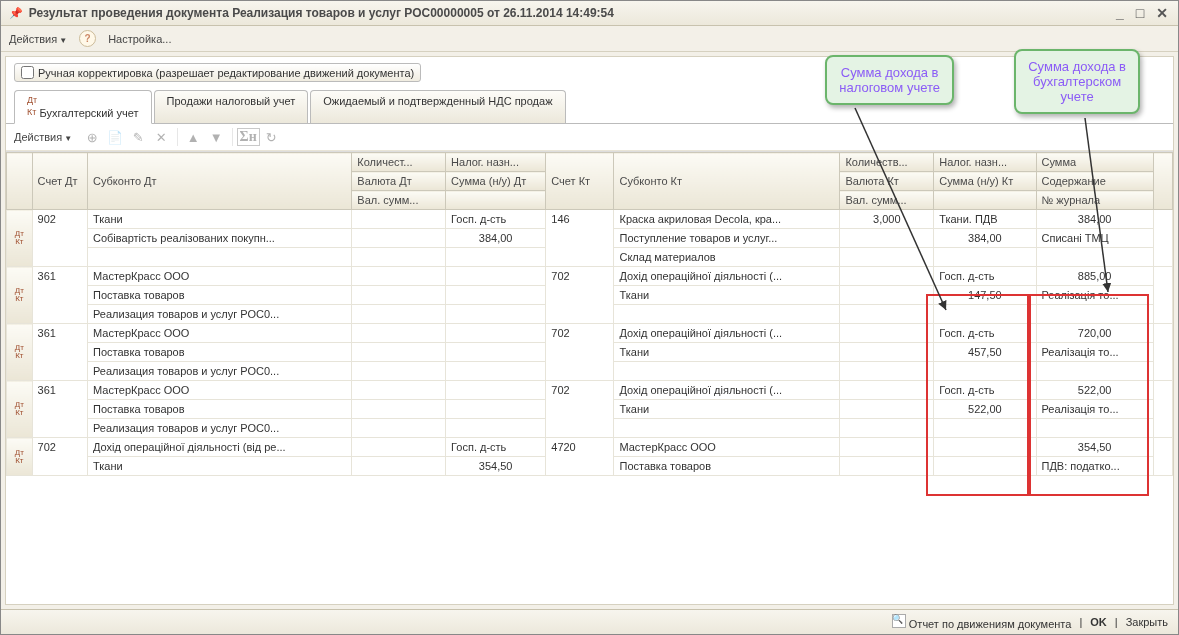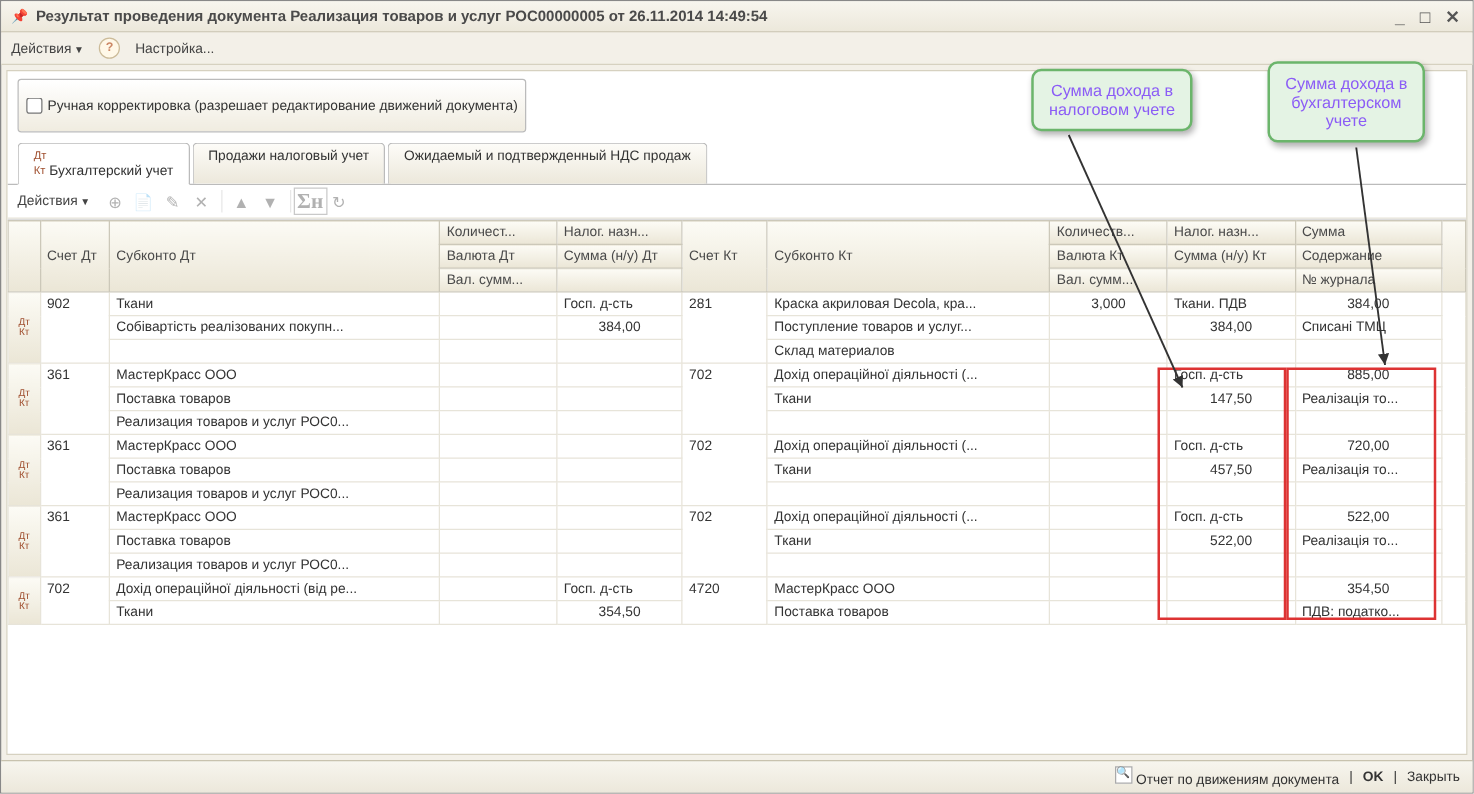--- a/index.html
+++ b/index.html
@@ -8,21 +8,21 @@
 .titlebar .icon-pin{margin-right:6px;color:#777}
 .titlebar .title{font-weight:bold;color:#4a4a4a;font-size:12px;flex:1}
 .winbtns{display:flex;gap:8px}
 .winbtn{font-size:14px;font-weight:bold;color:#555;cursor:pointer;padding:0 2px}
 .menubar{background:#f3f0e8;padding:4px 8px;border-bottom:1px solid #d6d1c0;display:flex;align-items:center;gap:12px}
 .menubtn{cursor:pointer;color:#444}
 .menubtn .caret{font-size:8px;margin-left:2px}
 .help-icon{display:inline-flex;align-items:center;justify-content:center;width:15px;height:15px;border:1px solid #cb9;border-radius:50%;color:#c86;font-weight:bold;font-size:10px;background:#fff8e8}
 .content{flex:1;background:#fff;margin:4px;border:1px solid #d6d1c0;display:flex;flex-direction:column;overflow:hidden}
 .checkrow{padding:6px 8px 4px}
-.chklabel{border:1px solid #bbb;border-radius:3px;padding:14px 6px;display:inline-flex;align-items:center;gap:4px;background:linear-gradient(#fff,#f0ece0)}
+.chklabel{border:1px solid #bbb;border-radius:3px;padding:2px 6px;display:inline-flex;align-items:center;gap:4px;background:linear-gradient(#fff,#f0ece0)}
 .chklabel input{margin:0}
 .tabs{display:flex;gap:2px;padding:0 8px;margin-top:4px;border-bottom:1px solid #bbb}
 .tab{border:1px solid #bbb;border-bottom:none;padding:4px 12px;border-radius:4px 4px 0 0;background:linear-gradient(#fdfcf8,#ece8db);cursor:pointer;position:relative}
 .tab.active{background:#fff;z-index:2;border-bottom:1px solid #fff;margin-bottom:-1px}
 .toolbar{padding:4px 8px;display:flex;align-items:center;gap:5px;border-bottom:1px solid #e8e4d7}
 .toolbar .menubtn{margin-right:6px}
 .tbtn{width:18px;height:18px;display:inline-flex;align-items:center;justify-content:center;cursor:pointer;opacity:.45;font-size:13px;color:#555}
 .tbtn.sep{border-left:1px solid #ccc;padding-left:6px;margin-left:2px}
 .grid{flex:1;overflow:auto;border-top:1px solid #ddd;position:relative}
 table{border-collapse:collapse;width:100%;table-layout:fixed}
@@ -36,21 +36,21 @@
 .footer .fbtn.bold{font-weight:bold}
 .footer .rep-icon{display:inline-block;width:12px;height:12px;border:1px solid #aaa;background:#fff;position:relative;margin-right:3px}
 .footer .rep-icon::before{content:"🔍";font-size:9px;position:absolute;top:-1px;left:0}
 .callout{position:absolute;border:2px solid #6bb56b;border-radius:8px;background:#e4f3e4;padding:8px 12px;text-align:center;font-size:13px;color:#8b5cf6;box-shadow:2px 3px 5px rgba(0,0,0,.3);z-index:10}
 .callout.line1{top:55px;right:225px}
 .callout.line2{top:49px;right:39px}
 svg.arrows{position:absolute;top:0;left:0;width:100%;height:100%;pointer-events:none;z-index:9}
 .redbox{position:absolute;border:2px solid #d33;pointer-events:none;z-index:8}
 .redbox.b1{top:294px;left:926px;width:99px;height:198px}
 .redbox.b2{top:294px;left:1029px;width:116px;height:198px}
-.sigma-box{display:inline-block;border:1px solid #888;padding:0 2px;font-family:serif;font-weight:bold;font-size:17px}
+.sigma-box{display:inline-block;border:1px solid #888;padding:0 2px;font-family:serif;font-weight:bold;font-size:14px}
 </style>
 </head>
 <body>
 
 <div class="window">
   <div class="titlebar">
     <span class="icon-pin">📌</span>
     <span class="title">Результат проведения документа Реализация товаров и услуг РОС00000005 от 26.11.2014 14:49:54</span>
     <div class="winbtns">
       <span class="winbtn">_</span>
@@ -140,21 +140,21 @@
             <th>№ журнала</th>
           </tr>
         </thead>
         <tbody id="grid-body">
             <tr>
               <td class="mark" rowspan="3">Дт<br>Кт</td>
         <td rowspan="3">902</td>
         <td>Ткани</td>
         <td></td>
         <td>Госп. д-сть</td>
-        <td rowspan="3">281</td>
+        <td rowspan="3">146</td>
         <td>Краска акриловая Decola, кра...</td>
         <td class="num">3,000</td>
         <td>Ткани. ПДВ</td>
         <td class="num">384,00</td>
         <td rowspan="3"></td>
             </tr>
             <tr>
               <td>Собівартість реалізованих покупн...</td>
         <td></td>
         <td class="num">384,00</td>

